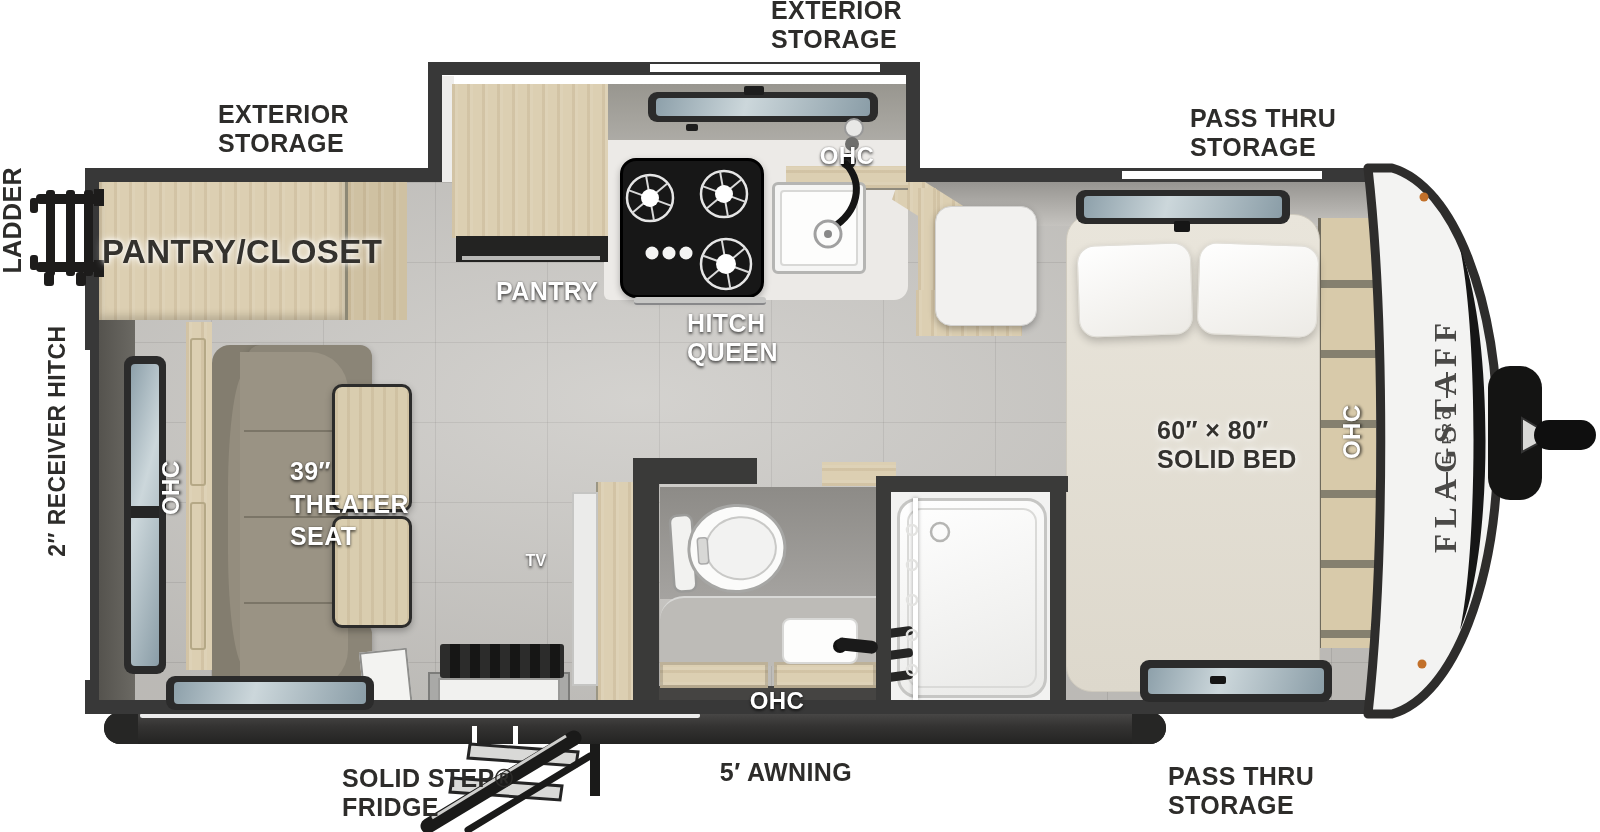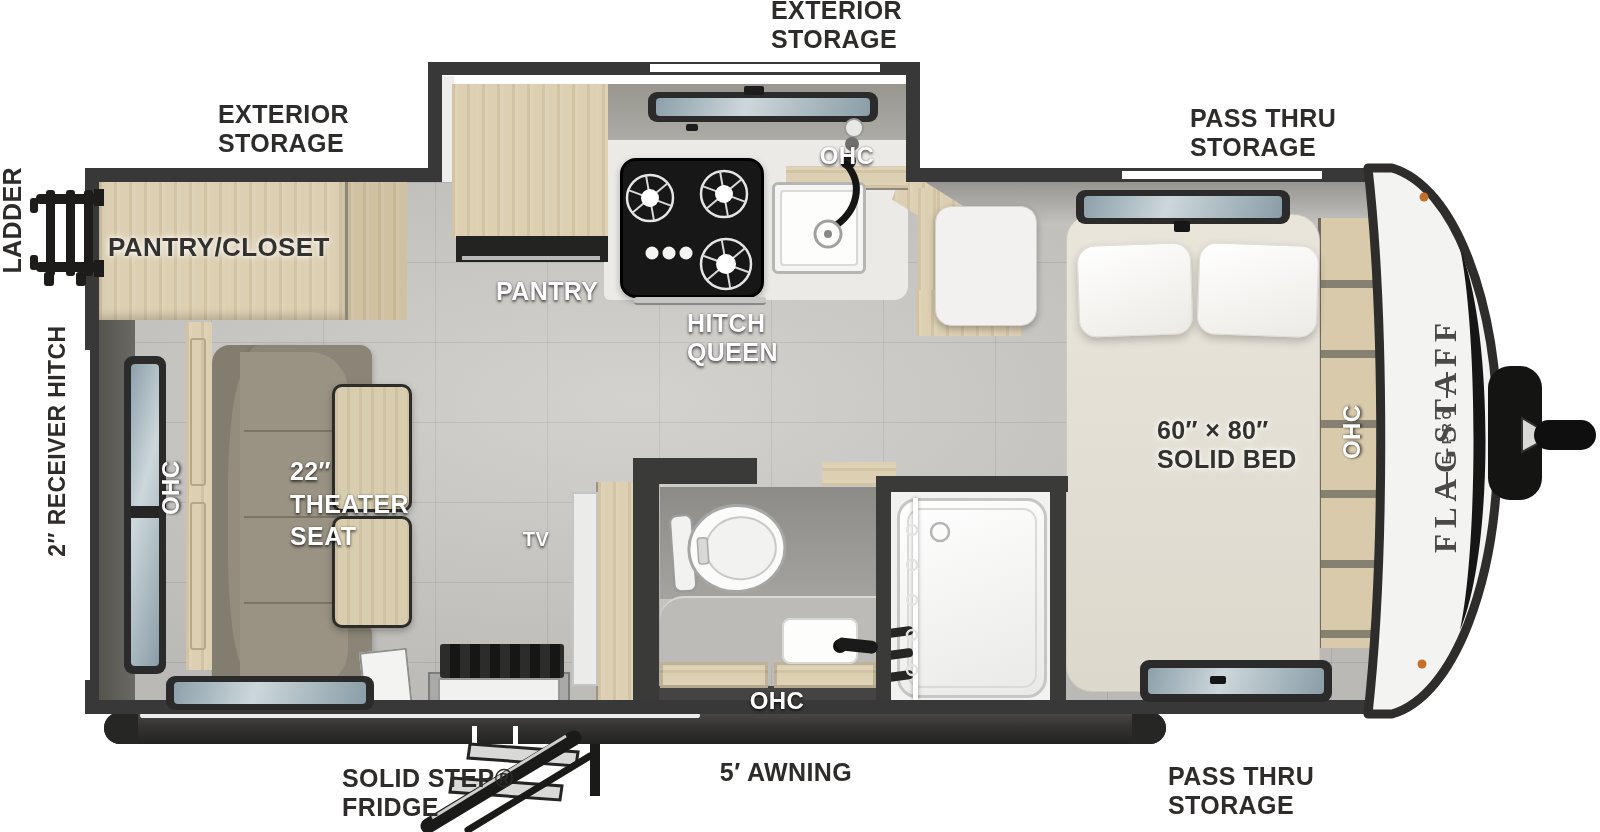--- a/index.html
+++ b/index.html
@@ -331,43 +331,43 @@
       <br>
     <span>FRIDGE</span>
   </div>
   <div class="lbl" style="left:686px;top:758px;width:200px;">5′ AWNING</div>
   <div class="lbl" style="left:1068px;top:762px;width:200px;">
     <span>PASS THRU</span>
       <br>
     <span>STORAGE</span>
   </div>
 
-  <div class="lbl dg" style="left:108px;top:233px;width:220px;font-size:26px;text-align:right;">PANTRY/CLOSET</div>
+  <div class="lbl dg" style="left:102px;top:233px;width:220px;font-size:33px;text-align:right;">PANTRY/CLOSET</div>
   <div class="lbl w" style="left:496px;top:277px;width:100px;">PANTRY</div>
   <div class="lbl w" style="left:617px;top:309px;width:140px;">
     <span>HITCH</span>
       <br>
     <span>QUEEN</span>
   </div>
   <div class="lbl w" style="left:797px;top:142px;width:100px;font-size:24px;">OHC</div>
   <div class="lbl dg" style="left:1077px;top:416px;width:160px;">
     <span>60″ × 80″</span>
       <br>
     <span>SOLID BED</span>
   </div>
   <div class="lbl w rotl" style="left:1312px;top:418px;width:80px;font-size:24px;">OHC</div>
   <div class="lbl w rotl" style="left:131px;top:474px;width:80px;font-size:24px;">OHC</div>
   <div class="lbl w" style="left:220px;top:455px;width:140px;line-height:1.3;">
-    <span>22″</span>
+    <span>39″</span>
       <br>
     <span>THEATER</span>
       <br>
     <span>SEAT</span>
   </div>
-  <div class="lbl w" style="left:506px;top:528px;width:60px;font-size:20px;">TV</div>
+  <div class="lbl w" style="left:506px;top:552px;width:60px;font-size:16px;">TV</div>
   <div class="lbl w" style="left:737px;top:687px;width:80px;font-size:24px;">OHC</div>
 
   <div class="logo" style="left:1296px;top:402px;width:300px;height:66px;">
     <span class="logo-name">FLAGSTAFF</span>
     <span class="logo-sub">
         <span style="position:static">E-PRO</span>
       </span>
   </div>
 
 </div>

